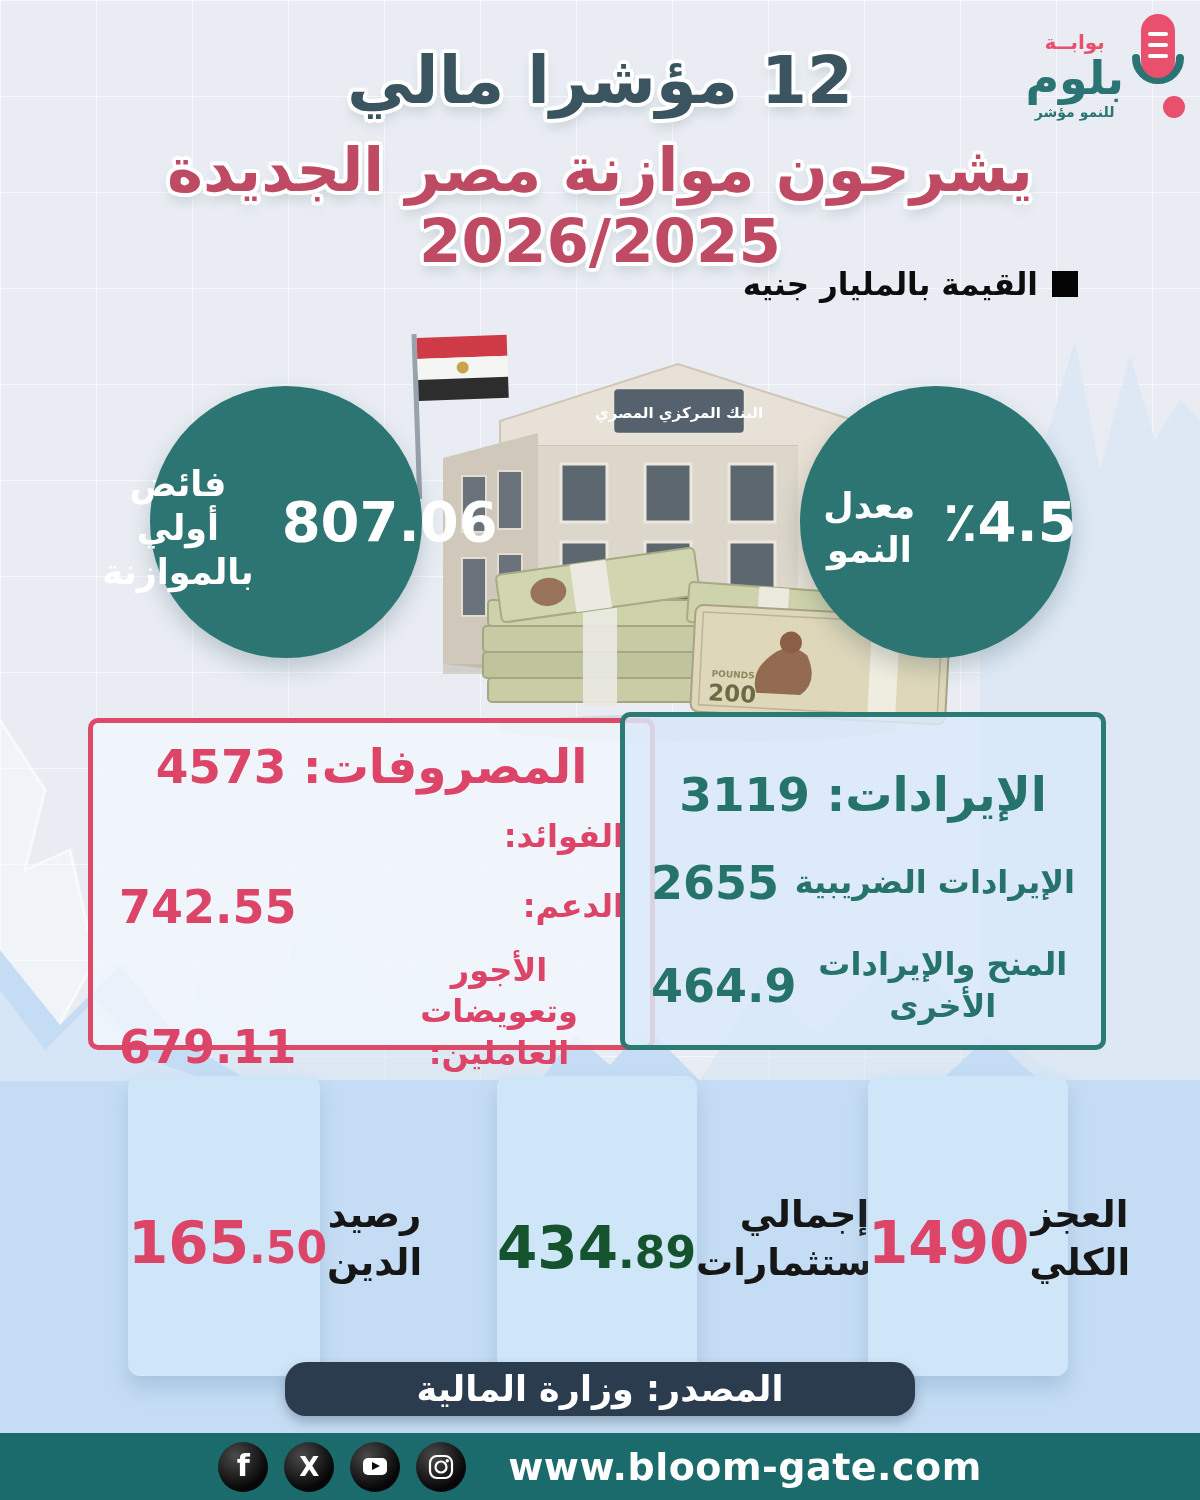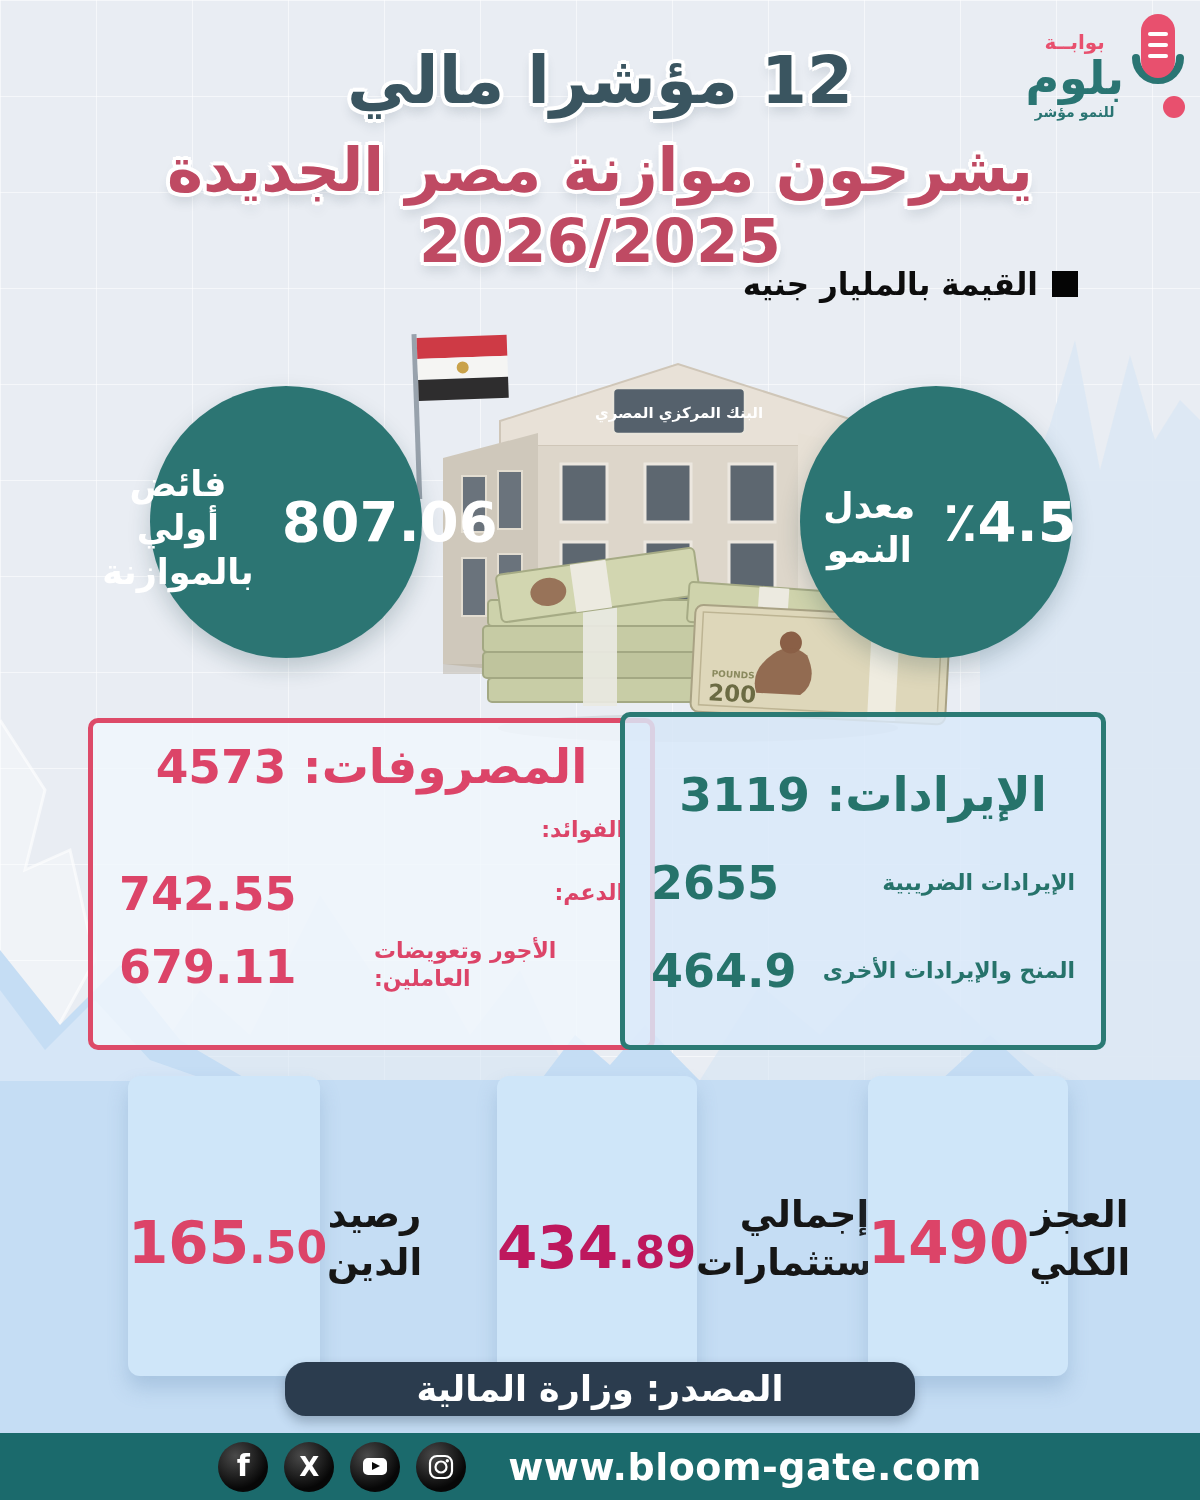--- a/index.html
+++ b/index.html
@@ -54,33 +54,33 @@
   .box-expenses { left:88px;  top:718px; width:567px; height:332px;
                   border:5px solid #dd4a68; background:rgba(240,246,252,.82); }
   .box-revenues { left:620px; top:712px; width:486px; height:338px;
                   border:5px solid #2b7a74; background:rgba(217,233,249,.85); }
   .box-title { text-align:center; font-size:47px; font-weight:700; }
   .box-expenses .box-title, .box-expenses .row-label, .box-expenses .row-value { color:#dc4468; }
   .box-revenues .box-title, .box-revenues .row-label, .box-revenues .row-value { color:#26736b; }
   .box-revenues .box-title { margin-top:34px; }
   .box-row { display:flex; justify-content:space-between; align-items:center; margin-top:22px; }
   .box-row.tall { align-items:flex-end; margin-top:16px; }
-  .row-label { font-size:22px; font-weight:700; line-height:1.3; text-align:left; }
+  .row-label { font-size:32px; font-weight:700; line-height:1.3; text-align:center; }
   .row-value { font-size:46px; font-weight:700; direction:ltr; padding-right:14px; }
   .box-revenues .box-row { margin-top:34px; }
 
   
   .blue-band { position:absolute; left:0; top:1080px; width:1200px; height:355px; background:#c5ddf4; z-index:1; }
   .stat-panel { position:absolute; top:1076px; height:300px; background:#cfe6f9; border-radius:12px;
                 z-index:2; display:flex; flex-direction:row; align-items:center;
                 box-shadow:0 12px 20px rgba(100,140,180,.30); }
   .stat-number { margin-top:34px; direction:ltr; font-weight:700; line-height:1; white-space:nowrap; }
   .stat-number .int { font-size:58px; }
   .stat-number .frac { font-size:44px; }
-  .stat-number.pink { color:#dc4468; } .stat-number.teal { color:#be185d;margin-top:43px; }
+  .stat-number.pink { color:#dc4468; } .stat-number.teal { color:#14532d;margin-top:43px; }
   .stat-label { margin-top:26px; direction:rtl; text-align:center; color:#161616;
                 font-size:37px; font-weight:700; line-height:1.3; }
   .panel-1 { left:128px; width:192px; }
   .panel-2 { left:497px; width:200px; }
   .panel-3 { left:868px; width:200px; }
 
   
   .source-bar { position:absolute; left:285px; top:1362px; width:630px; height:54px;
                 background:#2b3c4e; border-radius:21px; z-index:4;
                 display:flex; align-items:center; justify-content:center;

